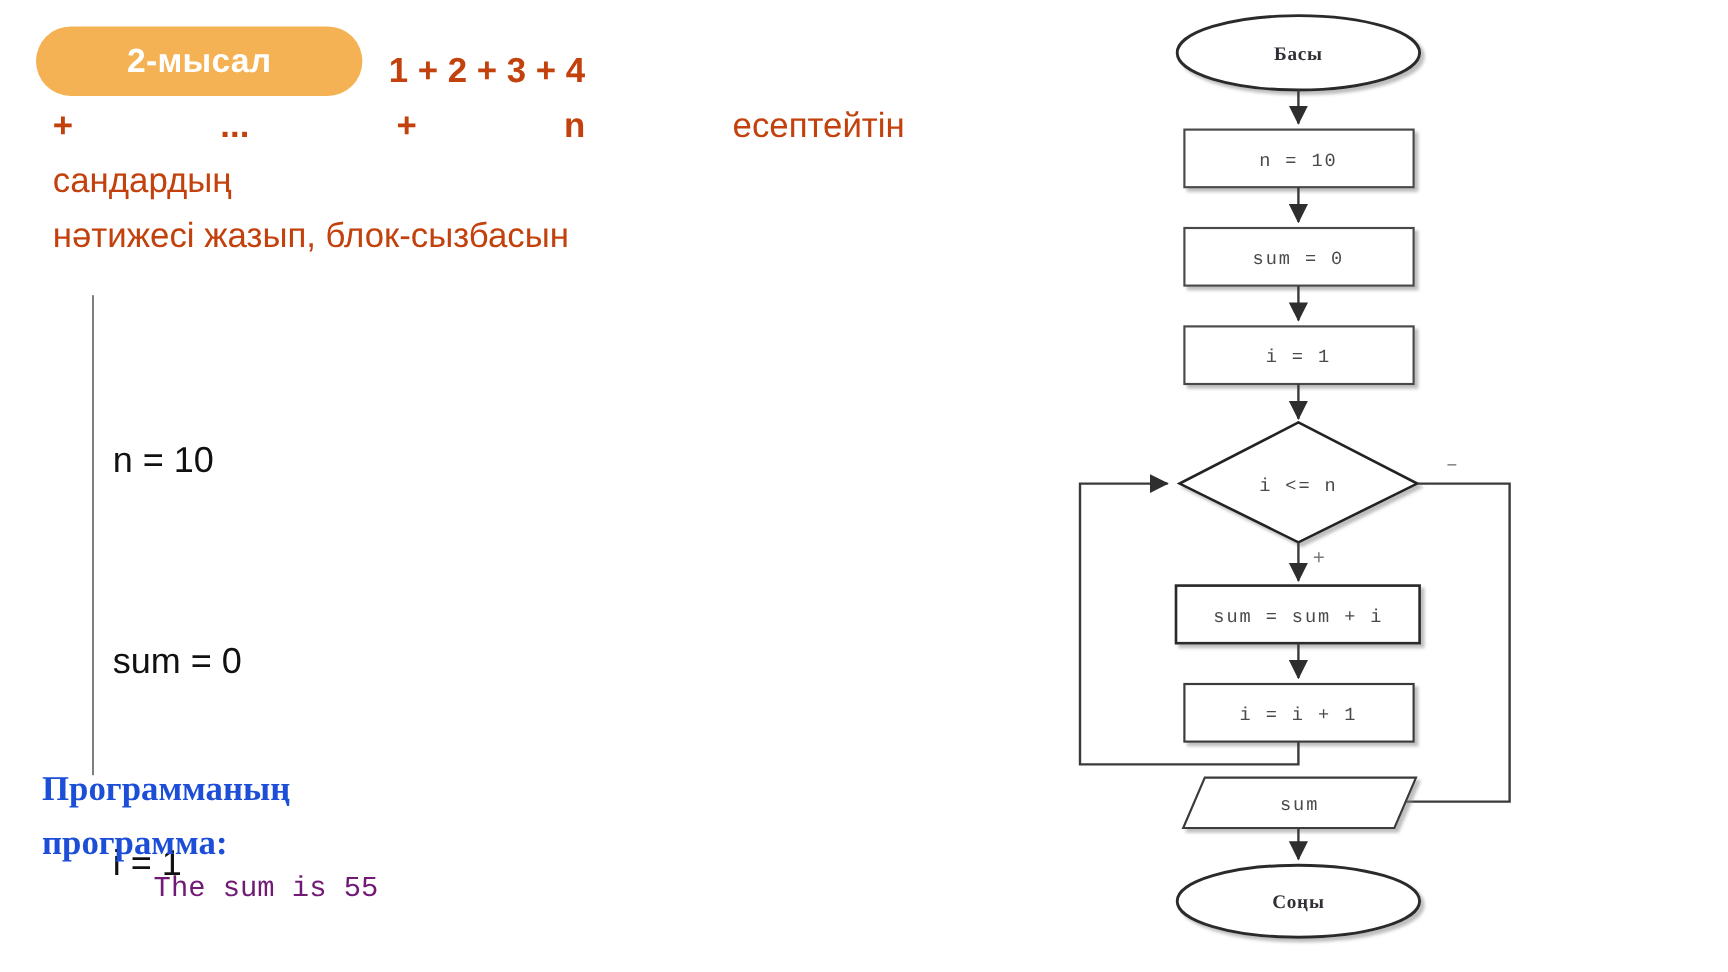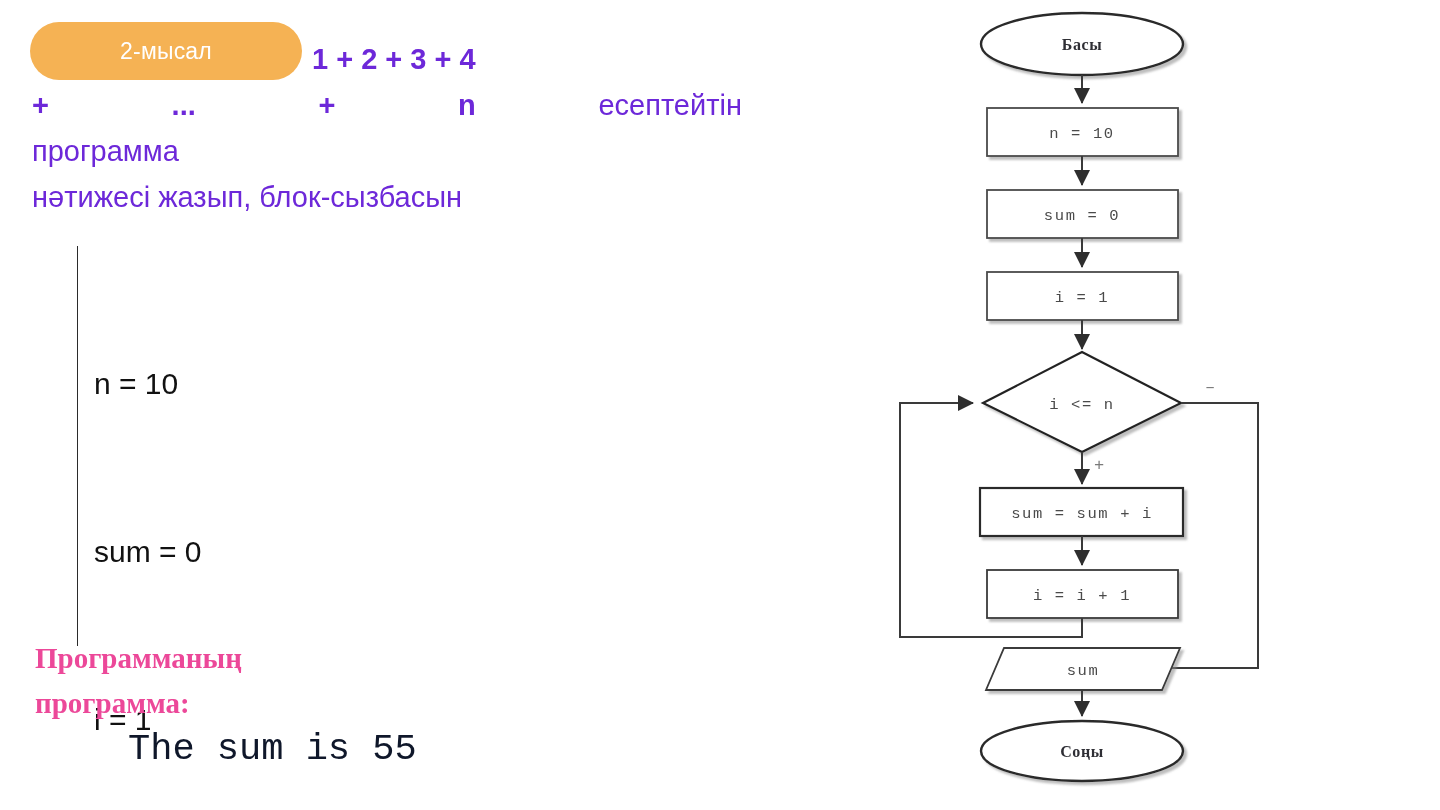--- a/index.html
+++ b/index.html
@@ -15,28 +15,28 @@
   
   .badge{
     position:absolute;left:30px;top:22px;
     width:272px;height:58px;
     background:#F5B254;
     border-radius:29px;
   }
   .badge-label{
     position:absolute;left:0;top:0;width:272px;height:58px;
     display:flex;align-items:center;justify-content:center;
-    color:#ffffff;font-size:23px;font-weight:normal;
+    color:#ffffff;font-size:28px;font-weight:bold;
     letter-spacing:.2px;
     font-family:"Liberation Sans", sans-serif;
   }
 
   .para{
-    position:absolute;left:32px;top:36px;width:710px;
-    font-size:29px;line-height:46px;color:#6d28d9;
+    position:absolute;left:44px;top:36px;width:710px;
+    font-size:29px;line-height:46px;color:#c2410c;
     text-align:justify;
     text-justify:inter-word;
   }
   .para .ind{display:inline-block;width:280px;}
   .para b{font-weight:bold;}
   .para .ln{display:block;}
   .para .j{
     display:flex;justify-content:space-between;width:100%;
   }
 
@@ -53,28 +53,28 @@
     font-size:30px;line-height:56px;color:#111111;
     white-space:pre;
     font-family:"Liberation Sans", sans-serif;
   }
 
   
   .resultcap{
     position:absolute;left:35px;top:636px;width:705px;
     font-family:"Liberation Serif", serif;
     font-weight:bold;font-size:29px;line-height:45px;
-    color:#ec4899;
+    color:#1d4ed8;
     text-align:justify;
   }
   .resultcap .j{display:flex;justify-content:space-between;width:100%;}
   .resultout{
     position:absolute;left:128px;top:728px;
     font-family:"Liberation Mono", monospace;
-    font-size:37px;color:#0f172a;white-space:pre;
+    font-size:24px;color:#701a75;white-space:pre;
   }
 
   
   .fc{position:absolute;left:880px;top:0px;width:560px;height:810px;text-align:right;}
   .fc svg{display:block;}
   .fcap{font-family:"Liberation Mono", monospace;font-size:15.5px;fill:#4a4a4a;letter-spacing:1.6px;}
   .fterm{font-family:"Liberation Serif", serif;font-weight:bold;font-size:16px;fill:#2f2f35;letter-spacing:.6px;}
   .fsign{font-family:"Liberation Mono", monospace;font-size:17px;fill:#7a7a7a;}
 </style>
 </head>
@@ -87,21 +87,21 @@
       <span class="ind"></span><b>1 + 2 + 3 + 4</b>
     </span>
     <span class="ln j">
       <b>+</b>
       <b>...</b>
       <b>+</b>
       <b>n</b>
       <span>есептейтін</span>
     </span>
     <span class="ln j">
-      <span>программа</span>
+      <span>сандардың</span>
     </span>
     <span class="ln">нәтижесі жазып, блок-сызбасын</span>
   </div>
 
   <div class="badge">
     <div class="badge-label">2-мысал</div>
   </div>
 
   <div class="codewrap">
     <div class="coderule"></div>

